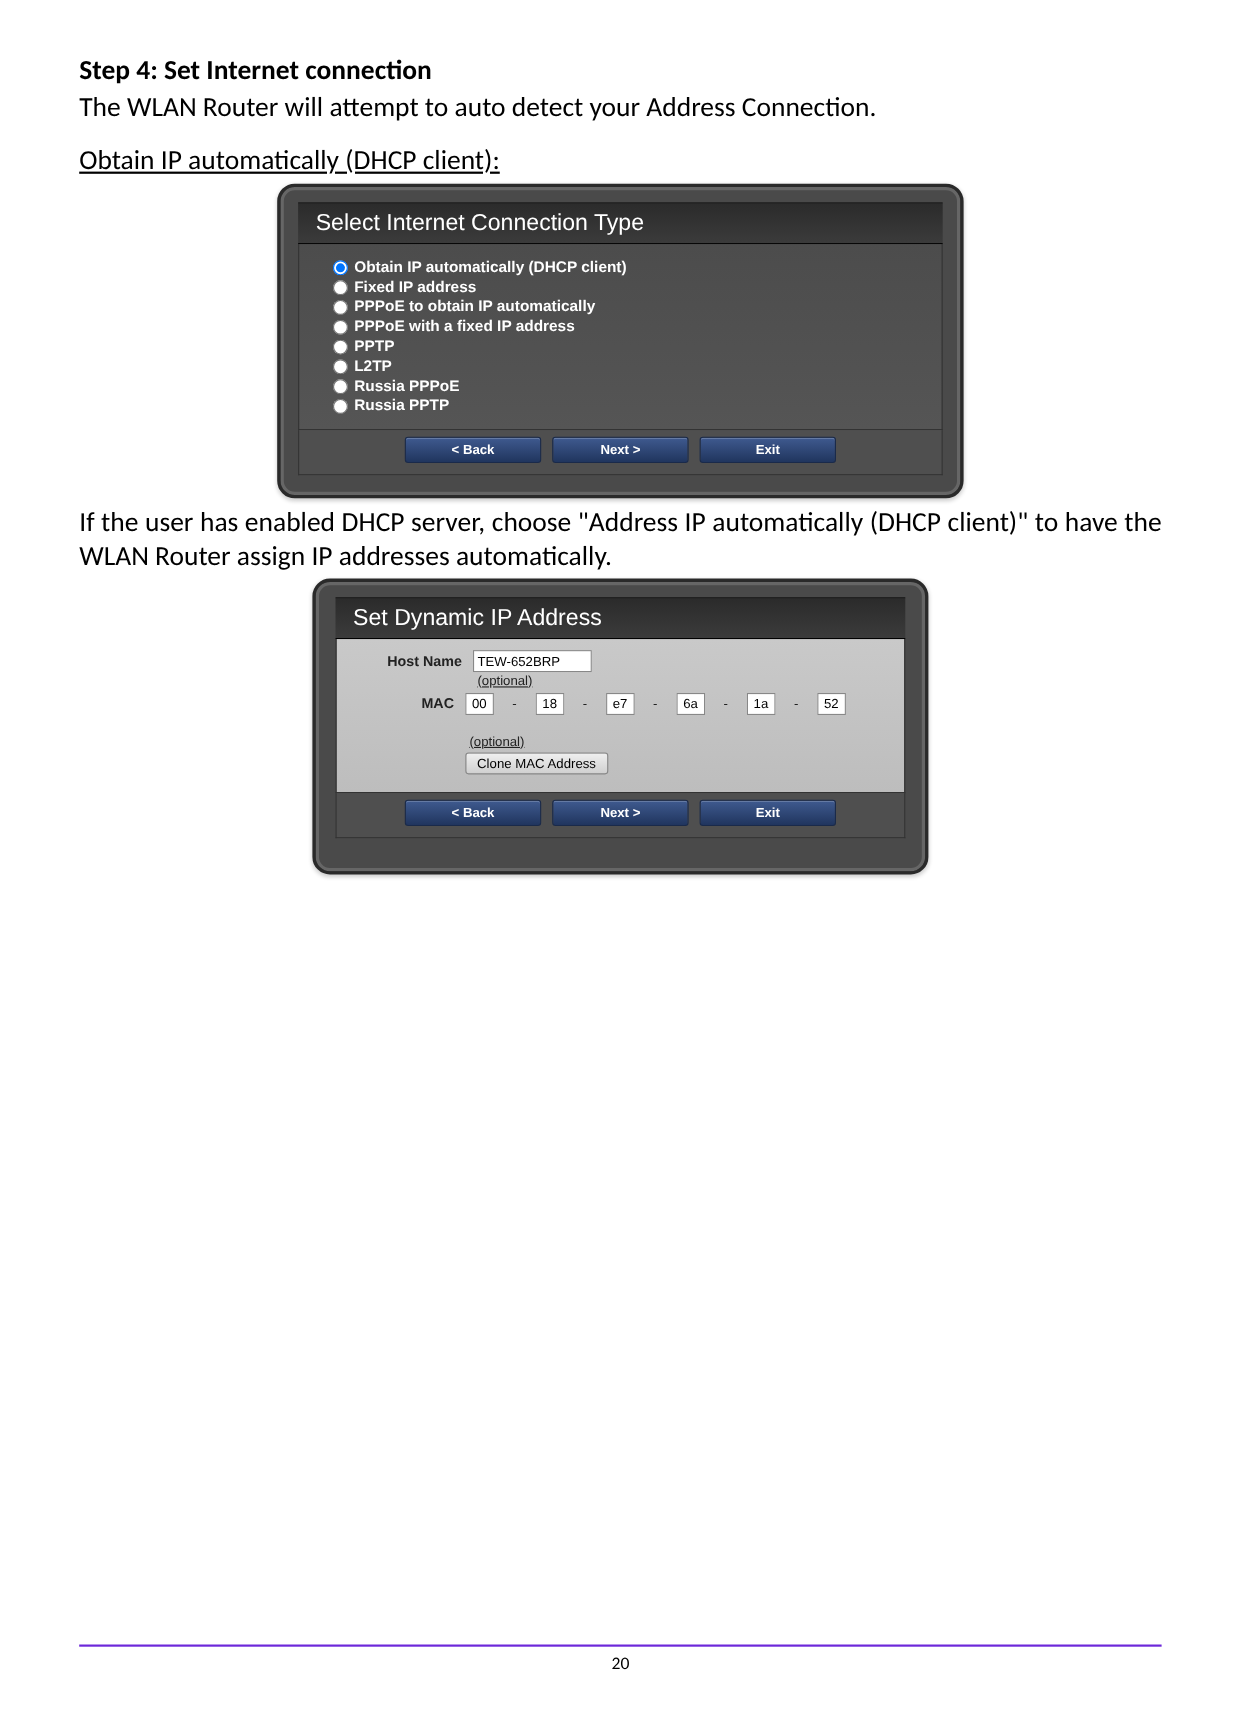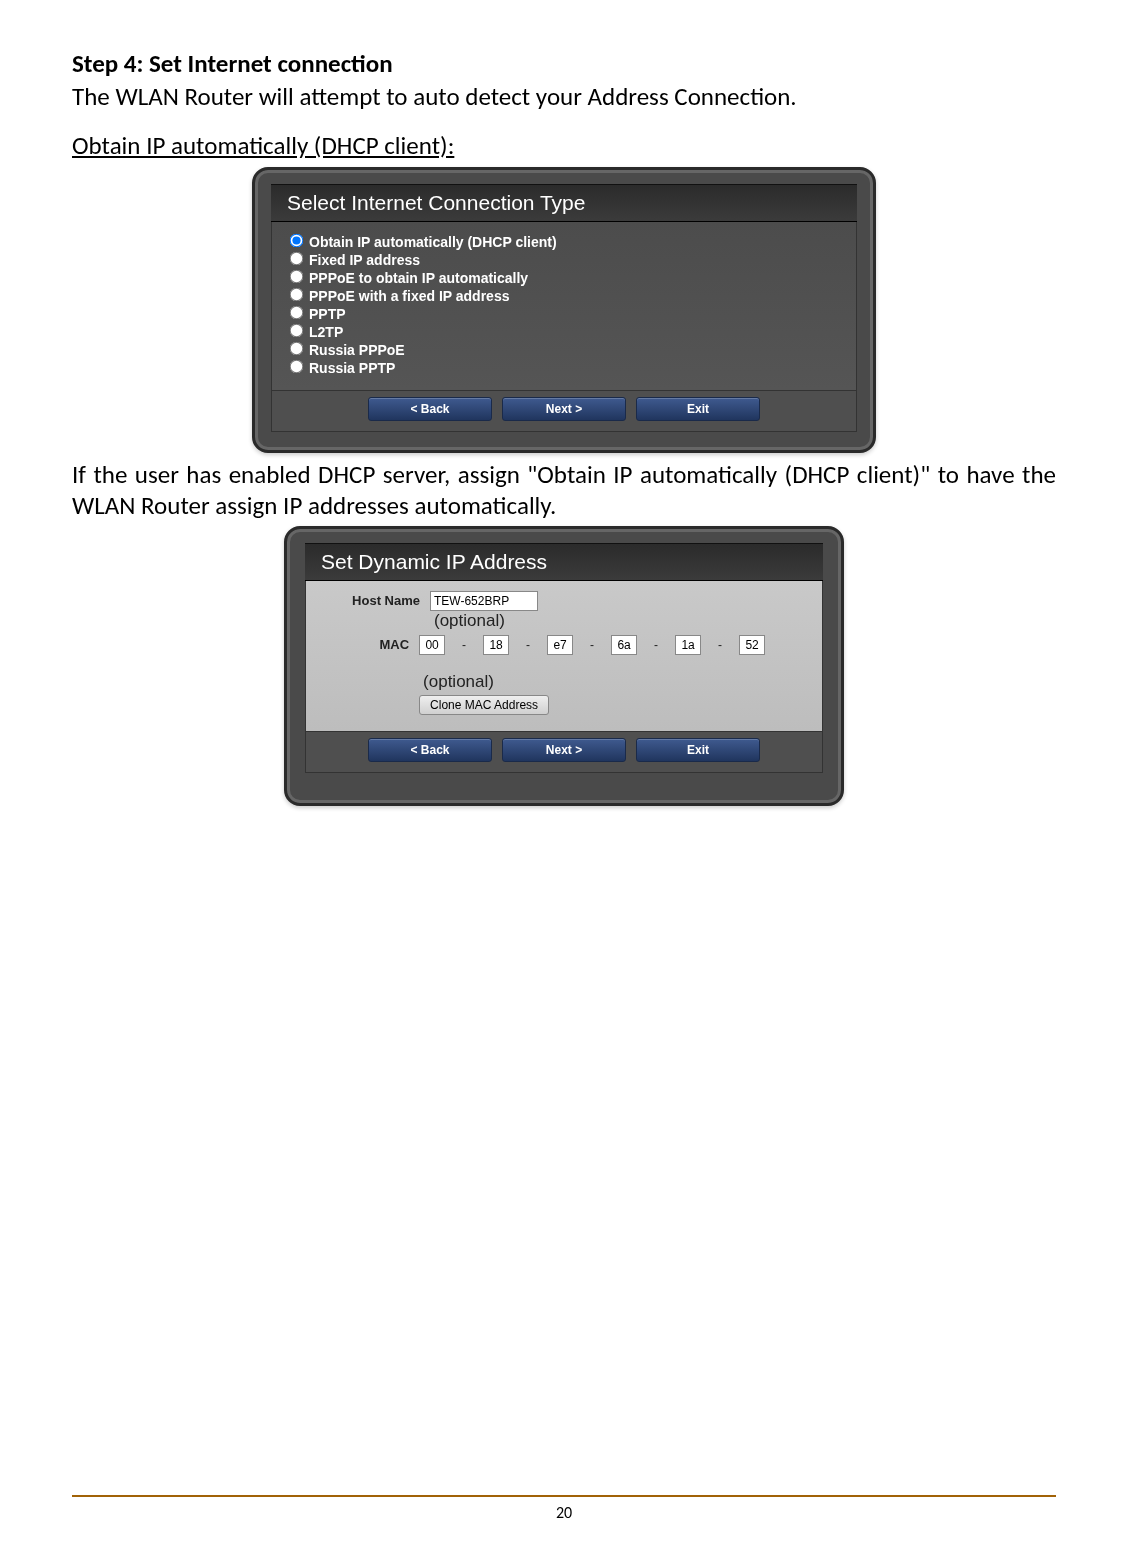--- a/index.html
+++ b/index.html
@@ -56,22 +56,22 @@
     border-bottom: 1px solid #000;
   }
   .options-block {
     background: linear-gradient(#4c4c4c, #555);
     padding: 10px 0 12px 18px;
     border: 1px solid #333;
     border-top: none;
   }
   .radio-row {
     display: flex;
-    align-items: flex-start;
-    margin: 2px 0;
+    align-items: flex-end;
+    margin: 2px 13px;
     color: #fff;
     font-family: Arial, sans-serif;
     font-size: 14px;
     font-weight: bold;
   }
   .radio-row input[type=radio] {
     margin-right: 6px;
     transform: scale(1.05);
   }
   .btn-row {
@@ -125,23 +125,24 @@
     background: #fff;
     border: 1px solid #888;
     height: 20px;
     padding: 1px 3px;
     font-size: 12px;
     font-family: Arial, sans-serif;
   }
   .hostname-in { width: 108px; }
   .mac-in { width: 26px; text-align: center; }
   .optional {
-    font-size: 17px;
+    font-size: 12px;
     color: #222;
     margin-left: 4px;
+    text-decoration: underline;
   }
   .clone-btn {
     background: linear-gradient(#efefef,#d0d0d0);
     border: 1px solid #888;
     border-radius: 3px;
     font-size: 12px;
     padding: 2px 10px;
     margin-top: 3px;
     cursor: pointer;
   }
@@ -154,21 +155,21 @@
     background: #4f4f4f;
     padding: 6px 0 10px 0;
     border: 1px solid #333;
     border-top: none;
   }
   .page-footer {
     position: absolute;
     bottom: 34px;
     left: 72px;
     right: 72px;
-    border-top: 2px solid #a16207;
+    border-top: 2px solid #6d28d9;
     text-align: center;
     padding-top: 6px;
     font-size: 16px;
   }
 </style>
 </head>
 <body>
 
 <div class="step-heading">Step 4: Set Internet connection</div>
 <div class="intro-text">The WLAN Router will attempt to auto detect your Address Connection.</div>
@@ -210,21 +211,21 @@
       <span>Russia PPTP</span>
     </label>
   </div>
   <div class="btn-row">
     <div class="rbtn">&lt; Back</div>
     <div class="rbtn">Next &gt;</div>
     <div class="rbtn">Exit</div>
   </div>
 </div>
 
-<div class="justify-text">If the user has enabled DHCP server, assign "Obtain IP automatically (DHCP client)" to have the WLAN Router assign IP addresses automatically.</div>
+<div class="justify-text">If the user has enabled DHCP server, choose "Address IP automatically (DHCP client)" to have the WLAN Router assign IP addresses automatically.</div>
 
 <div class="router-frame small">
   <div class="panel-title-bar">Set Dynamic IP Address</div>
   <div class="form-block">
     <div class="form-row">
       <div class="lbl">Host Name</div>
       <div>
         <input class="txt-in hostname-in" value="TEW-652BRP" style=""><br>
         <span class="optional">(optional)</span>
       </div>

